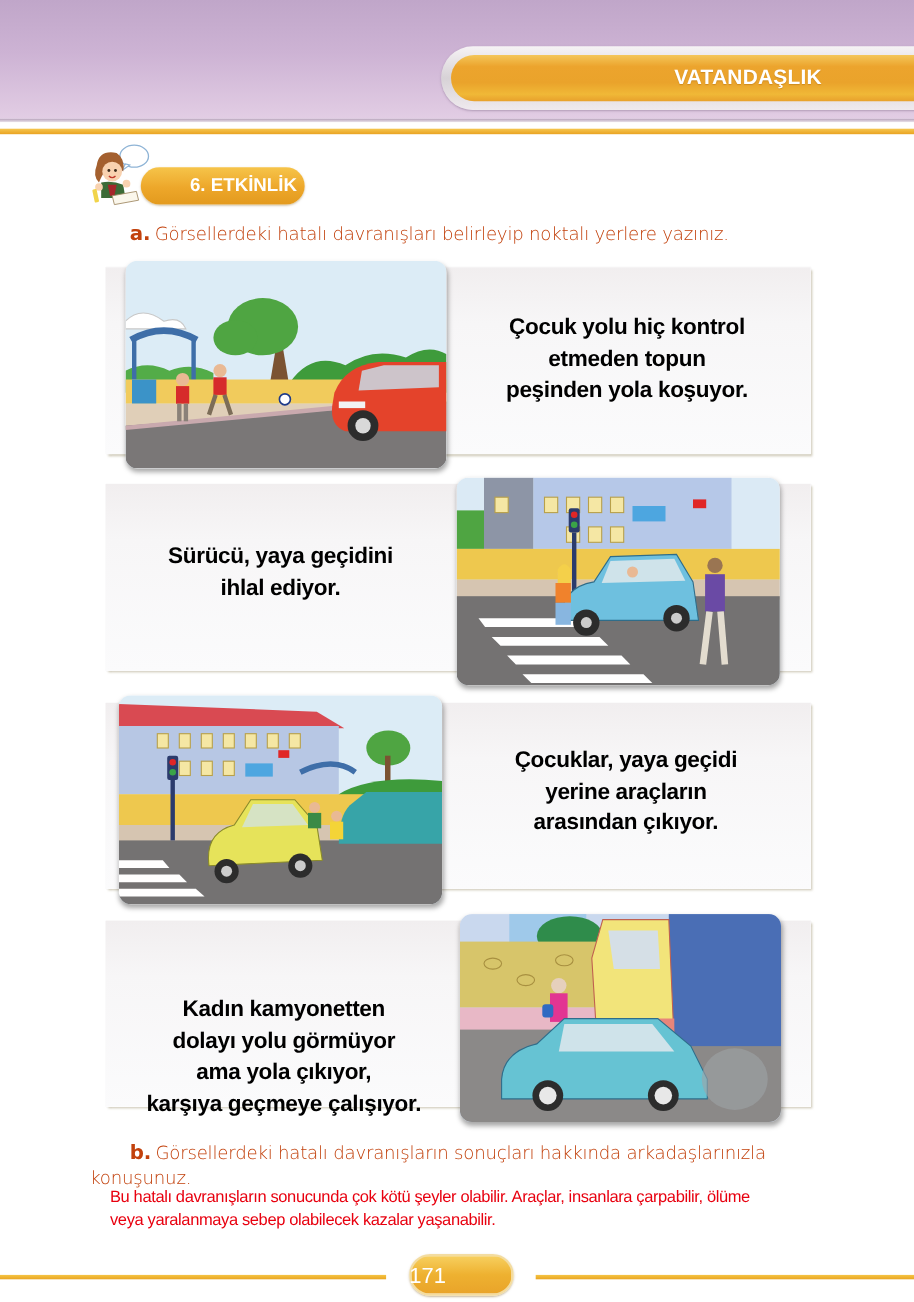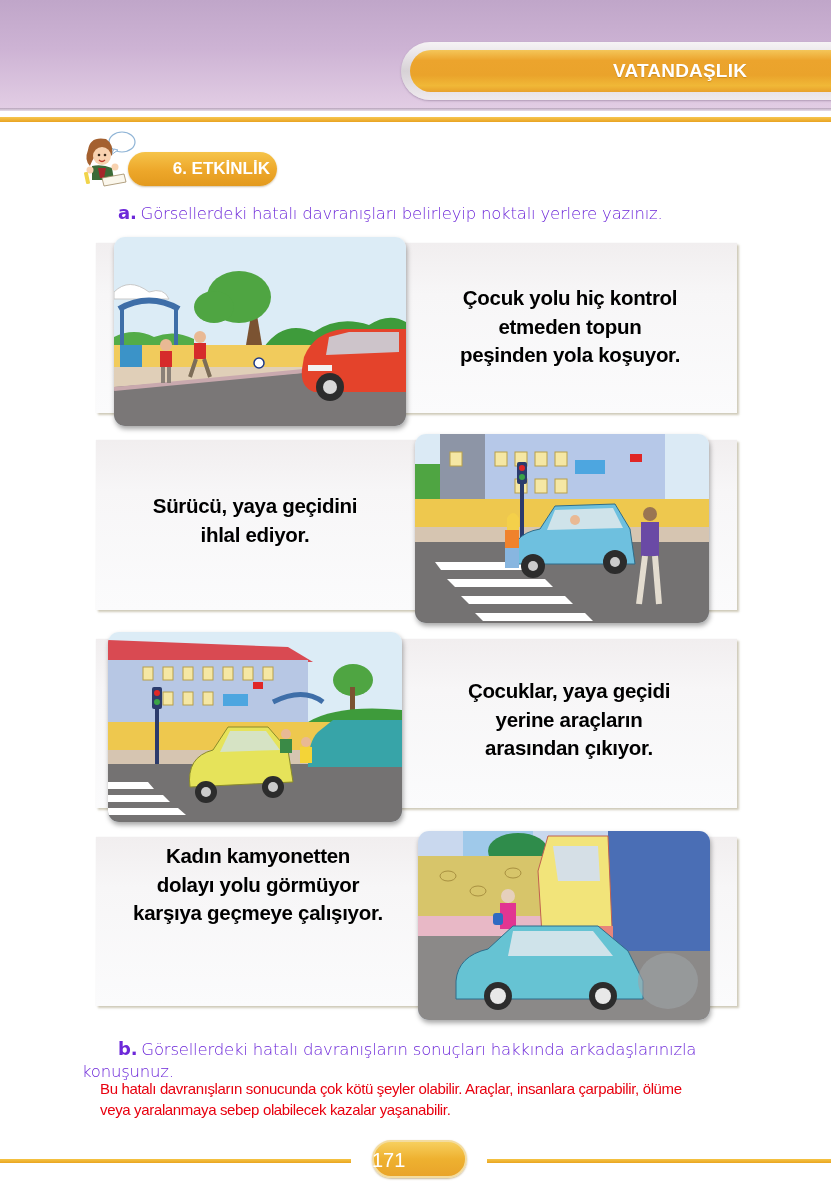--- a/index.html
+++ b/index.html
@@ -48,21 +48,21 @@
   }
   .activity-label {
     position: absolute; left: 150px; top: 155px; width: 120px; height: 28px;
     color: #ffffff; font-family: "Liberation Sans", sans-serif; font-weight: bold;
     font-size: 17px; line-height: 28px; text-align: right;
   }
 
   
   .question {
     position: absolute; font-family: "DejaVu Sans", sans-serif; font-size: 16.5px;
-    color: #6d28d9; font-weight: 300; letter-spacing: -0.2px;
+    color: #c2410c; font-weight: 300; letter-spacing: -0.2px;
   }
   .question .qletter { font-weight: bold; font-size: 18px; margin-right: 4px; }
   .question-a { left: 118px; top: 202px; }
   .question-b { left: 82px; top: 1038px; width: 720px; line-height: 22px; }
   .question-b .indent { padding-left: 36px; }
 
   
   .card {
     position: absolute; left: 96px; width: 641px;
     background: linear-gradient(180deg, #f1eeef 0%, #f7f6f7 30%, #fbfbfc 100%);
@@ -84,21 +84,21 @@
   .scene-4 { left: 418px; top: 831px; width: 292px; height: 189px; }
 
   .answer {
     position: absolute; color: #000000; text-align: center;
     font-family: "Liberation Sans", sans-serif; font-weight: bold;
     font-size: 20.5px; line-height: 28.5px; letter-spacing: -0.3px;
   }
   .answer-1 { left: 420px; top: 284px; width: 300px; }
   .answer-2 { left: 100px; top: 492px; width: 310px; }
   .answer-3 { left: 414px; top: 677px; width: 310px; }
-  .answer-4 { left: 100px; top: 842px; width: 316px; }
+  .answer-4 { left: 100px; top: 904px; width: 316px; }
 
   
   .red-answer {
     position: absolute; left: 100px; top: 1078px; width: 720px;
     color: #e8000f; font-family: "Liberation Sans", sans-serif;
     font-size: 15px; line-height: 21px; letter-spacing: -0.35px;
   }
 
   
   .footer-line {
@@ -328,20 +328,21 @@
     <circle cx="80" cy="165" r="14" fill="#2c2c2c"></circle>
       <circle cx="80" cy="165" r="8" fill="#e8e8e8"></circle>
     <circle cx="185" cy="165" r="14" fill="#2c2c2c"></circle>
       <circle cx="185" cy="165" r="8" fill="#e8e8e8"></circle>
     <ellipse cx="250" cy="150" rx="30" ry="28" fill="#9ea3a6" opacity="0.6"></ellipse>
   </svg>
 </div>
 <div class="answer answer-4">
   <div>Kadın kamyonetten</div>
   <div>dolayı yolu görmüyor</div>
+  <div>ama yola çıkıyor,</div>
   <div>karşıya geçmeye çalışıyor.</div>
 </div>
 
 <div class="question question-b">
   <div class="indent"><span class="qletter">b.</span><span>Görsellerdeki hatalı davranışların sonuçları hakkında arkadaşlarınızla</span></div>
   <div>konuşunuz.</div>
 </div>
 
 <div class="red-answer">
   <div>Bu hatalı davranışların sonucunda çok kötü şeyler olabilir. Araçlar, insanlara çarpabilir, ölüme</div>

